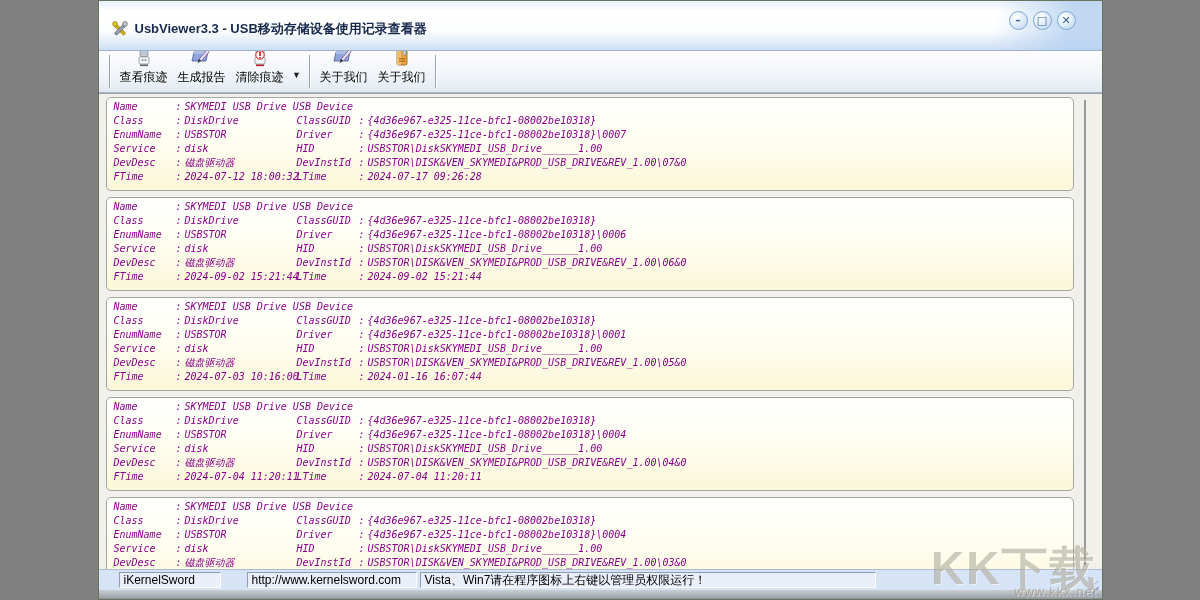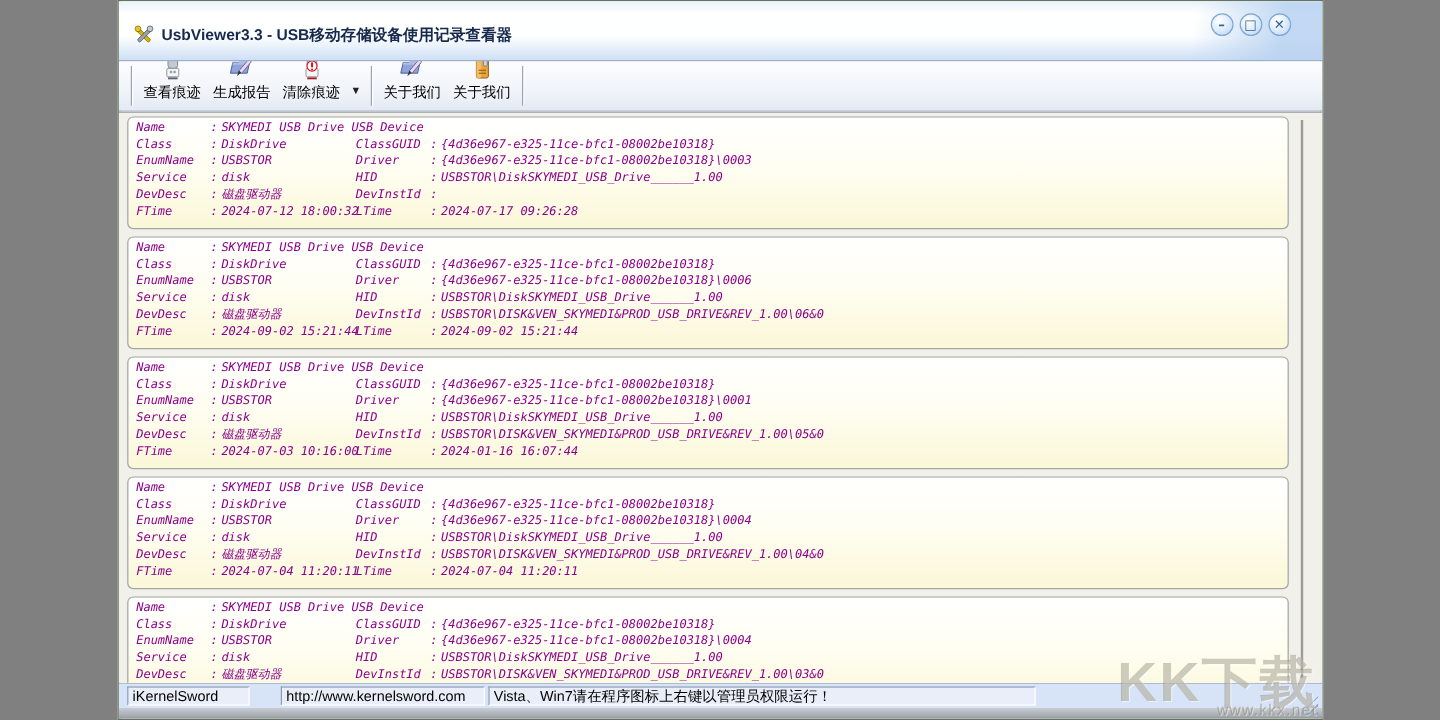--- a/index.html
+++ b/index.html
@@ -74,21 +74,21 @@
   .scrollstrip{
     position:absolute;top:95px;bottom:30px;right:10px;width:15px;
     background:#f1f0ea;
   }
   .scrollstrip::before{
     content:"";position:absolute;left:7px;top:4px;bottom:4px;width:2px;background:#9a9a9a;
   }
   
   .statusbar{
     height:21px;flex:0 0 auto;background:#d7e3f7;
-    display:flex;align-items:stretch;gap:3px;padding:2px 7px;
+    display:flex;align-items:stretch;gap:3px;padding:2px 20px;
     border-top:1px solid #aebbd2;
   }
   .sb-panel{
     border:1px solid;border-color:#8d9cb5 #ffffff #ffffff #8d9cb5;
     background:#e9eef9;font-size:12px;color:#000;
     padding:0 4px;line-height:15px;white-space:nowrap;overflow:hidden;
   }
   .sb-p1{width:102px;}
   .sb-p2{width:170px;margin-left:23px;}
   .sb-p3{width:456px;}
@@ -196,23 +196,23 @@
       <span class="tb-label">关于我们</span>
     </div>
 
     <div class="tb-sep"></div>
   </div>
 
   <div class="content">
       <div class="record">
         <div class="rrow"><span class="ll">Name</span><span class="lc">:</span><span class="lv wide">SKYMEDI USB Drive USB Device</span></div>
         <div class="rrow"><span class="ll">Class</span><span class="lc">:</span><span class="lv">DiskDrive</span><span class="rl">ClassGUID</span><span class="rc">:</span><span class="rv">{4d36e967-e325-11ce-bfc1-08002be10318}</span></div>
-        <div class="rrow"><span class="ll">EnumName</span><span class="lc">:</span><span class="lv">USBSTOR</span><span class="rl">Driver</span><span class="rc">:</span><span class="rv">{4d36e967-e325-11ce-bfc1-08002be10318}\0003</span></div>
-        <div class="rrow"><span class="ll">Service</span><span class="lc">:</span><span class="lv">disk</span><span class="rl">HID</span><span class="rc">:</span><span class="rv">USBSTOR\DiskSKYMEDI_USB_Drive______1.00</span></div>
-        <div class="rrow"><span class="ll">DevDesc</span><span class="lc">:</span><span class="lv">磁盘驱动器</span><span class="rl">DevInstId</span><span class="rc">:</span></div>
+        <div class="rrow"><span class="ll">EnumName</span><span class="lc">:</span><span class="lv">USBSTOR</span><span class="rl">Driver</span><span class="rc">:</span><span class="rv">{4d36e967-e325-11ce-bfc1-08002be10318}\0007</span></div>
+        <div class="rrow"><span class="ll">Service</span><span class="lc">:</span><span class="lv">disk</span><span class="rl">HID</span><span class="rc">:</span><span class="rv">USBSTOR\DiskSKYMEDI_USB_Drive______1.00</span></div>
+        <div class="rrow"><span class="ll">DevDesc</span><span class="lc">:</span><span class="lv">磁盘驱动器</span><span class="rl">DevInstId</span><span class="rc">:</span><span class="rv">USBSTOR\DISK&amp;VEN_SKYMEDI&amp;PROD_USB_DRIVE&amp;REV_1.00\07&amp;0</span></div>
         <div class="rrow"><span class="ll">FTime</span><span class="lc">:</span><span class="lv">2024-07-12 18:00:32</span><span class="rl">LTime</span><span class="rc">:</span><span class="rv">2024-07-17 09:26:28</span></div>
       </div>
       <div class="record">
         <div class="rrow"><span class="ll">Name</span><span class="lc">:</span><span class="lv wide">SKYMEDI USB Drive USB Device</span></div>
         <div class="rrow"><span class="ll">Class</span><span class="lc">:</span><span class="lv">DiskDrive</span><span class="rl">ClassGUID</span><span class="rc">:</span><span class="rv">{4d36e967-e325-11ce-bfc1-08002be10318}</span></div>
         <div class="rrow"><span class="ll">EnumName</span><span class="lc">:</span><span class="lv">USBSTOR</span><span class="rl">Driver</span><span class="rc">:</span><span class="rv">{4d36e967-e325-11ce-bfc1-08002be10318}\0006</span></div>
         <div class="rrow"><span class="ll">Service</span><span class="lc">:</span><span class="lv">disk</span><span class="rl">HID</span><span class="rc">:</span><span class="rv">USBSTOR\DiskSKYMEDI_USB_Drive______1.00</span></div>
         <div class="rrow"><span class="ll">DevDesc</span><span class="lc">:</span><span class="lv">磁盘驱动器</span><span class="rl">DevInstId</span><span class="rc">:</span><span class="rv">USBSTOR\DISK&amp;VEN_SKYMEDI&amp;PROD_USB_DRIVE&amp;REV_1.00\06&amp;0</span></div>
         <div class="rrow"><span class="ll">FTime</span><span class="lc">:</span><span class="lv">2024-09-02 15:21:44</span><span class="rl">LTime</span><span class="rc">:</span><span class="rv">2024-09-02 15:21:44</span></div>
       </div>

